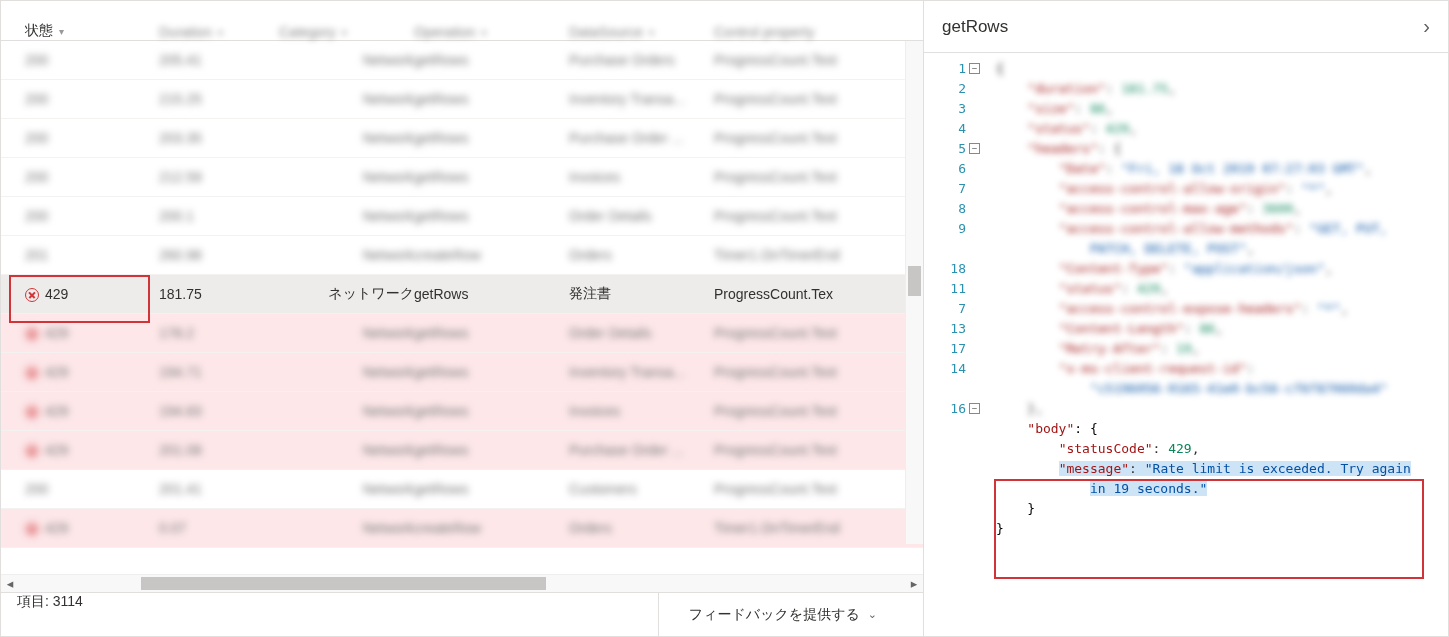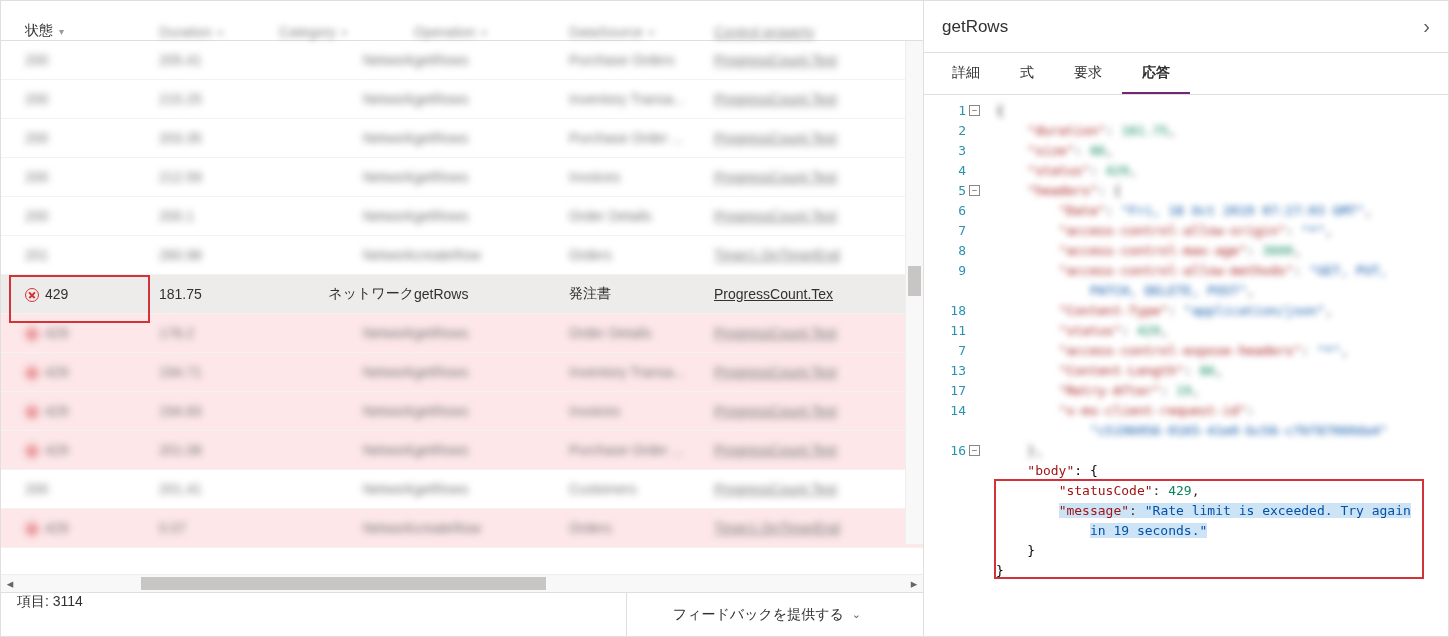--- a/index.html
+++ b/index.html
@@ -10,21 +10,21 @@
 
 .table-wrapper { flex: 1; overflow: hidden; position: relative; display: flex; flex-direction: column; }
 .thead { display: flex; height: 40px; border-bottom: 1px solid #e1dfdd; align-items: flex-end; padding-left: 24px; }
 .th { display: flex; align-items: center; gap: 6px; font-size: 14px; color: #323130; }
 .th.blurred { filter: blur(3px); color: #888; }
 .col-status { width: 134px; }
 .col-duration { width: 120px; }
 .col-category { width: 135px; text-align: right; }
 .col-operation { width: 155px; }
 .col-datasource { width: 145px; }
-.col-control { width: 150px; text-decoration: underline; }
+.col-control { width: 150px; }
 .sort-icon { color: #999; font-size: 10px; }
 
 .tbody { flex: 1; overflow-y: auto; position: relative; }
 .tr { display: flex; height: 39px; align-items: center; border-bottom: 1px solid #f3f2f1; padding-left: 24px; }
 .tr.blurred .td { filter: blur(3.5px); color: #777; }
 .tr.error-row { background: #fde7e9; }
 .tr.highlighted { background: #edecea; }
 .td { font-size: 14px; }
 .err-icon { display: inline-block; width: 14px; height: 14px; border: 1.5px solid #d13438; border-radius: 50%; position: relative; margin-right: 6px; vertical-align: middle; }
 .err-icon::before, .err-icon::after { content: ""; position: absolute; left: 50%; top: 50%; width: 8px; height: 1.5px; background: #d13438; transform-origin: center; }
@@ -35,21 +35,21 @@
 
 .scrollbar-v { position: absolute; right: 0; top: 40px; bottom: 30px; width: 18px; background: #f8f8f8; border-left: 1px solid #eee; }
 .scrollbar-v .thumb { position: absolute; top: 225px; left: 2px; width: 13px; height: 30px; background: #c8c6c4; }
 .scrollbar-h { height: 18px; background: #f8f8f8; border-top: 1px solid #eee; display: flex; align-items: center; position: relative; }
 .scrollbar-h .thumb { position: absolute; left: 140px; width: 405px; height: 13px; background: #c8c6c4; }
 .scrollbar-h .arrow { width: 18px; text-align: center; color: #666; position: absolute; }
 .scrollbar-h .arrow.left { left: 0; }
 .scrollbar-h .arrow.right { right: 0; }
 
 .footer { height: 44px; display: flex; align-items: flex-start; justify-content: space-between; padding: 0 16px; border-top: 1px solid #e1dfdd; font-size: 14px; }
-.feedback { display: flex; align-items: center; gap: 8px; cursor: pointer; padding: 0 46px; border-left: 1px solid #e1dfdd; height: 100%; }
+.feedback { display: flex; align-items: center; gap: 8px; cursor: pointer; padding: 0 30px; border-left: 1px solid #e1dfdd; height: 100%; }
 .chevron { font-size: 11px; color: #666; }
 
 .detail-header { height: 52px; display: flex; align-items: center; justify-content: space-between; padding: 0 18px; border-bottom: 1px solid #e1dfdd; }
 .detail-title { font-size: 17px; }
 .chev-right { font-size: 20px; color: #605e5c; cursor: pointer; }
 
 .tabs { display: flex; height: 42px; border-bottom: 1px solid #e1dfdd; padding: 0 8px; }
 .tab { padding: 0 20px; display: flex; align-items: center; font-size: 14px; cursor: pointer; border-bottom: 2px solid transparent; }
 .tab.active { border-bottom-color: #742774; font-weight: 600; }
 
@@ -221,26 +221,20 @@
         <span class="chevron">⌄</span>
       </div>
     </div>
   </div>
 
   <div class="right-panel">
     <div class="detail-header">
       <span class="detail-title">getRows</span>
       <span class="chev-right">›</span>
     </div>
-    <div class="tabs">
-      <div class="tab">詳細</div>
-      <div class="tab">式</div>
-      <div class="tab">要求</div>
-      <div class="tab active">応答</div>
-    </div>
     <div class="code-area">
       <div class="gutter" id="gutter">
           <div class="ln">1<span class="fold">−</span></div>
           <div class="ln">2</div>
           <div class="ln">3</div>
           <div class="ln">4</div>
           <div class="ln">5<span class="fold">−</span></div>
           <div class="ln">6</div>
           <div class="ln">7</div>
           <div class="ln">8</div>

